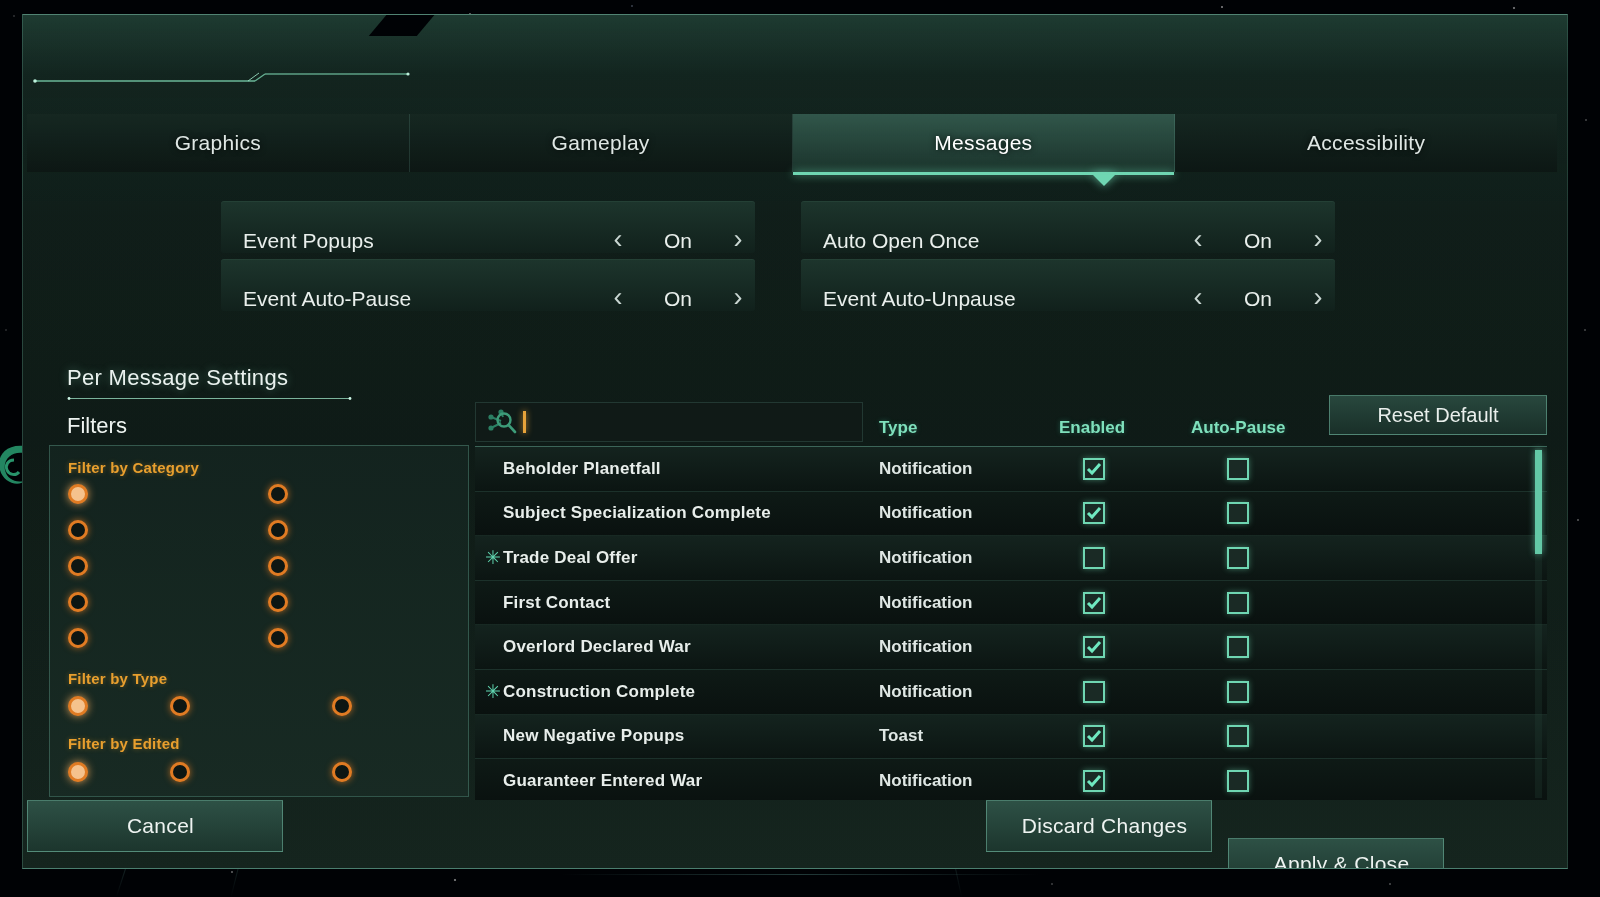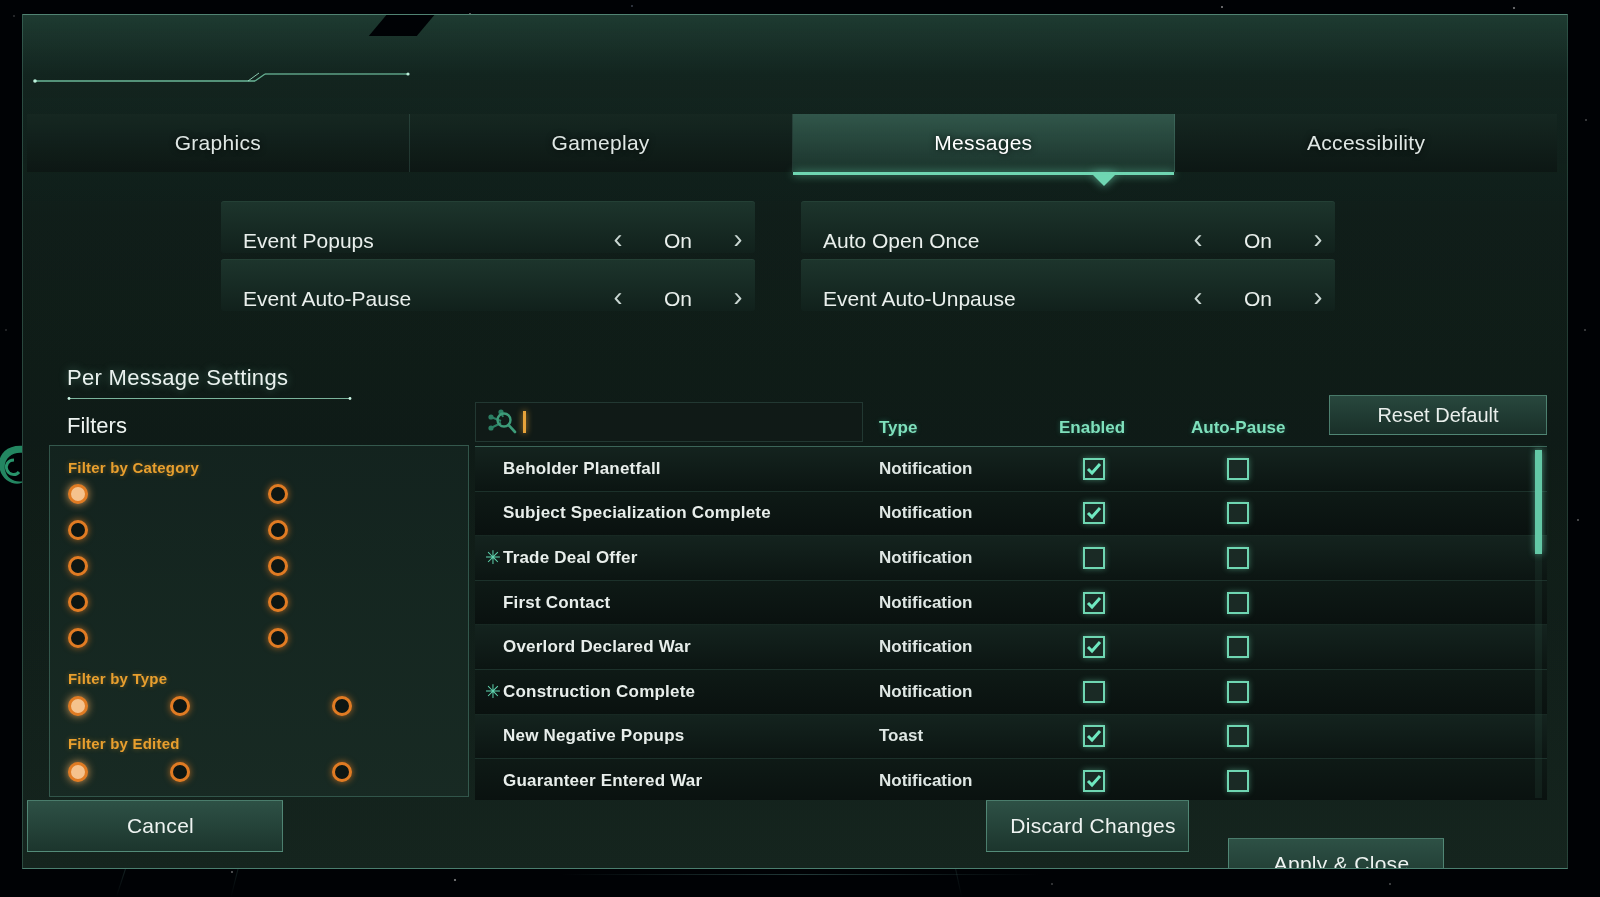--- a/index.html
+++ b/index.html
@@ -504,20 +504,20 @@
 
   </div>
 
   <div id="vscroll">
     <div id="vthumb"></div>
   </div>
 
   <div class="btn" style="left:4px;    top:785px; width:256px;">
     <span>Cancel</span>
   </div>
-  <div class="btn" style="left:963px;  top:785px; width:203px;">
+  <div class="btn" style="left:963px;  top:785px; width:226px;">
     <span>Discard Changes</span>
   </div>
   <div class="btn" style="left:1205px; top:785px; width:216px;margin-top:38px;">
     <span>Apply &amp; Close</span>
   </div>
 
 </div>
 
 </body></html>

